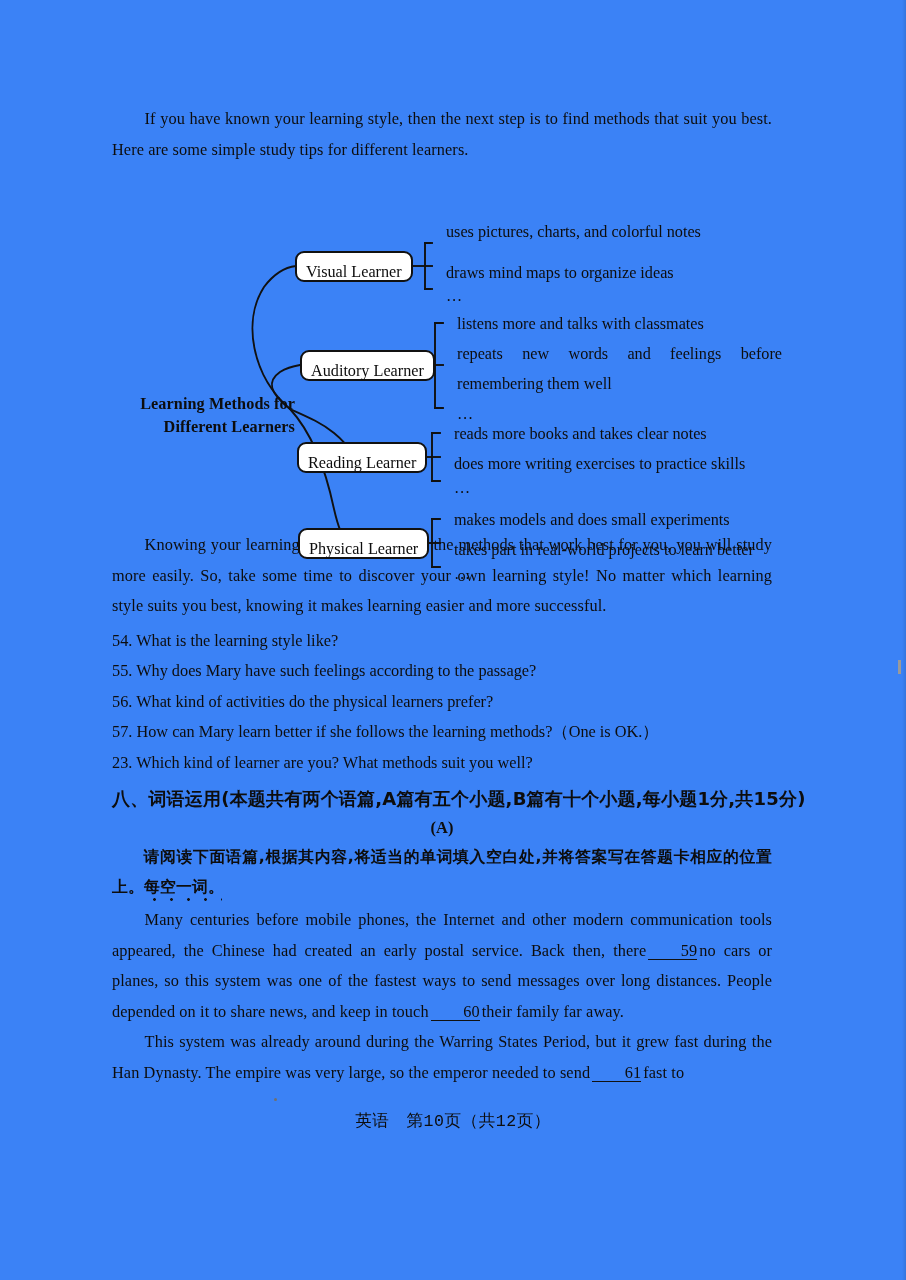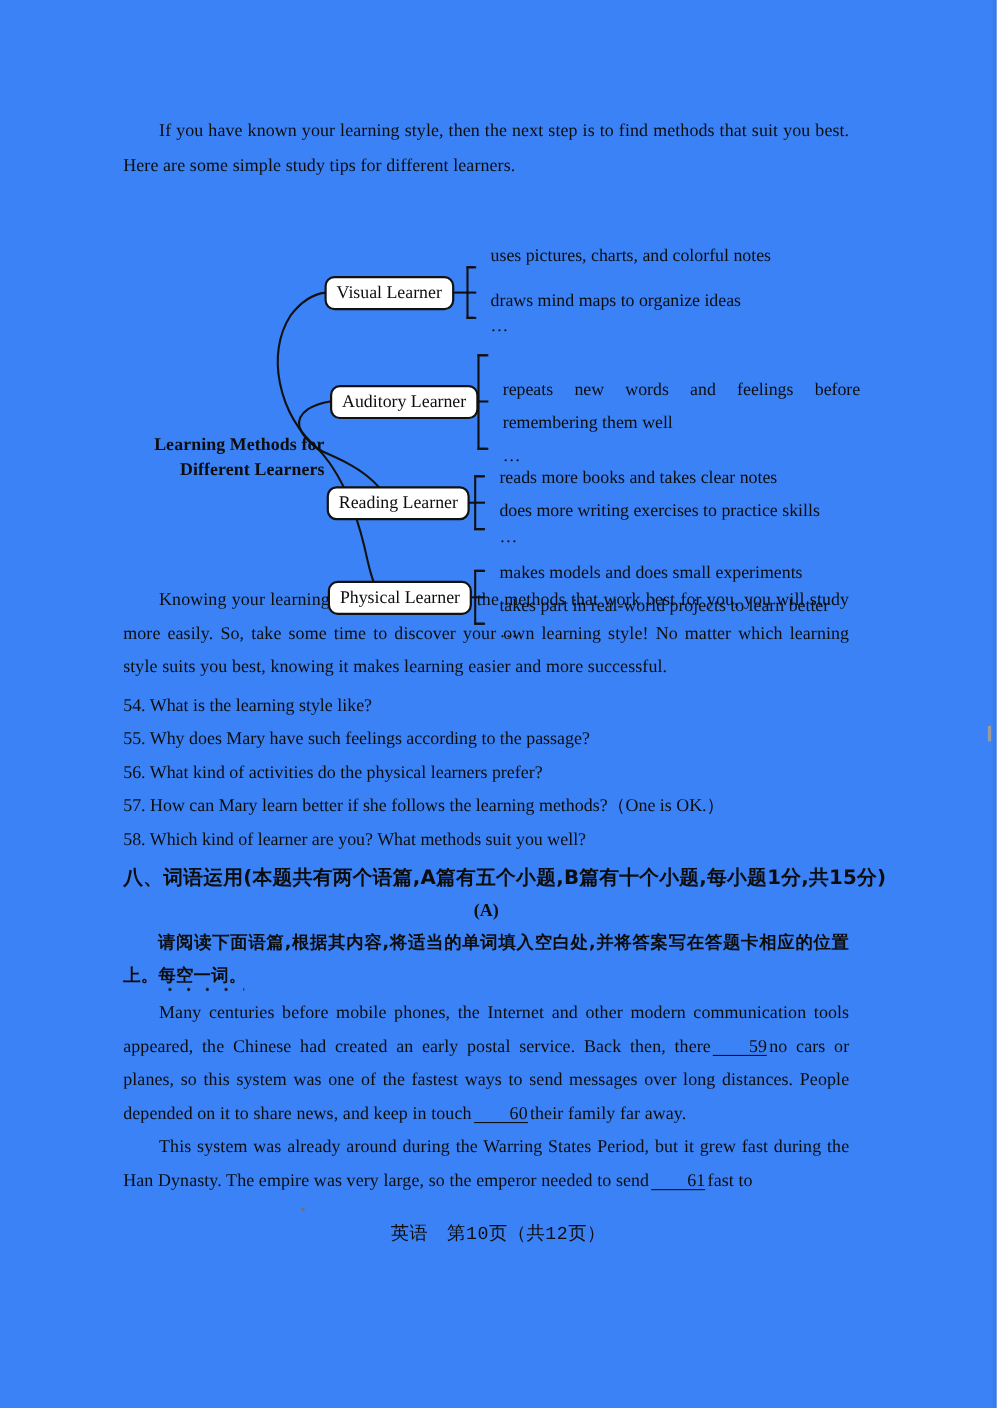--- a/index.html
+++ b/index.html
@@ -74,21 +74,21 @@
   }
   .node-box {
     position: absolute;
     box-sizing: border-box;
     border: 2.1px solid #111;
     border-radius: 9px;
     background: #fff;
     font-size: 16.2px;
     line-height: 1;
     display: flex;
-    align-items: center;
+    align-items: flex-end;
     justify-content: center;
     padding: 0 9px;
     height: 31px;
     white-space: nowrap;
   }
   .branch-text {
     position: absolute;
     font-size: 16.2px;
     line-height: 30px;
     white-space: nowrap;
@@ -248,40 +248,41 @@
         <span>Reading Learner</span>
       </div>
       <div class="node-box" style="left:186px; top:357px;">
         <span>Physical Learner</span>
       </div>
 
       <div class="branch-text" style="left:334px; top:46px;">uses pictures, charts, and colorful notes</div>
       <div class="branch-text" style="left:334px; top:87px;">draws mind maps to organize ideas</div>
       <div class="branch-text ellipsis-item" style="left:334px; top:110px;">…</div>
 
+      <div class="branch-text" style="left:345px; top:138px;">listens more and talks with classmates</div>
       <div class="branch-text wrapline" style="left:345px; top:168px;">repeats new words and feelings before remembering them well</div>
       <div class="branch-text ellipsis-item" style="left:345px; top:228px;">…</div>
 
       <div class="branch-text" style="left:342px; top:248px;">reads more books and takes clear notes</div>
       <div class="branch-text" style="left:342px; top:278px;">does more writing exercises to practice skills</div>
       <div class="branch-text ellipsis-item" style="left:342px; top:302px;">…</div>
 
       <div class="branch-text" style="left:342px; top:334px;">makes models and does small experiments</div>
       <div class="branch-text" style="left:342px; top:364px;">takes part in real-world projects to learn better</div>
       <div class="branch-text ellipsis-item" style="left:342px; top:388px;">…</div>
     </div>
 
     <p class="body-text" style="margin-top:14px;">Knowing your learning style and choosing the methods that work best for you, you will study more easily. So, take some time to discover your own learning style! No matter which learning style suits you best, knowing it makes learning easier and more successful.</p>
 
     <div style="margin-top:4px;">
       <p class="question">54. What is the learning style like?</p>
       <p class="question">55. Why does Mary have such feelings according to the passage?</p>
       <p class="question">56. What kind of activities do the physical learners prefer?</p>
       <p class="question">57. How can Mary learn better if she follows the learning methods?（One is OK.）</p>
-      <p class="question">58. Which kind of learner are you? What methods suit you well?</p>
+      <p class="question">23. Which kind of learner are you? What methods suit you well?</p>
     </div>
 
     <p class="section-heading cn">八、词语运用(本题共有两个语篇,A篇有五个小题,B篇有十个小题,每小题1分,共15分)</p>
     <p class="sub-label">(A)</p>
 
     <p class="cn-instruction cn"><span>请阅读下面语篇,根据其内容,将适当的单词填入空白处,并将答案写在答题卡相应的位置上。</span><span class="emph-dots">每空一词。</span></p>
 
     <p class="body-text" style="margin-top:3px;"><span>Many centuries before mobile phones, the Internet and other modern communication tools appeared, the Chinese had created an early postal service. Back then, there</span><span class="blank">59</span><span>no cars or planes, so this system was one of the fastest ways to send messages over long distances. People depended on it to share news, and keep in touch</span><span class="blank">60</span><span>their family far away.</span></p>
 
     <p class="body-text"><span>This system was already around during the Warring States Period, but it grew fast during the Han Dynasty. The empire was very large, so the emperor needed to send</span><span class="blank">61</span><span>fast to</span></p>

